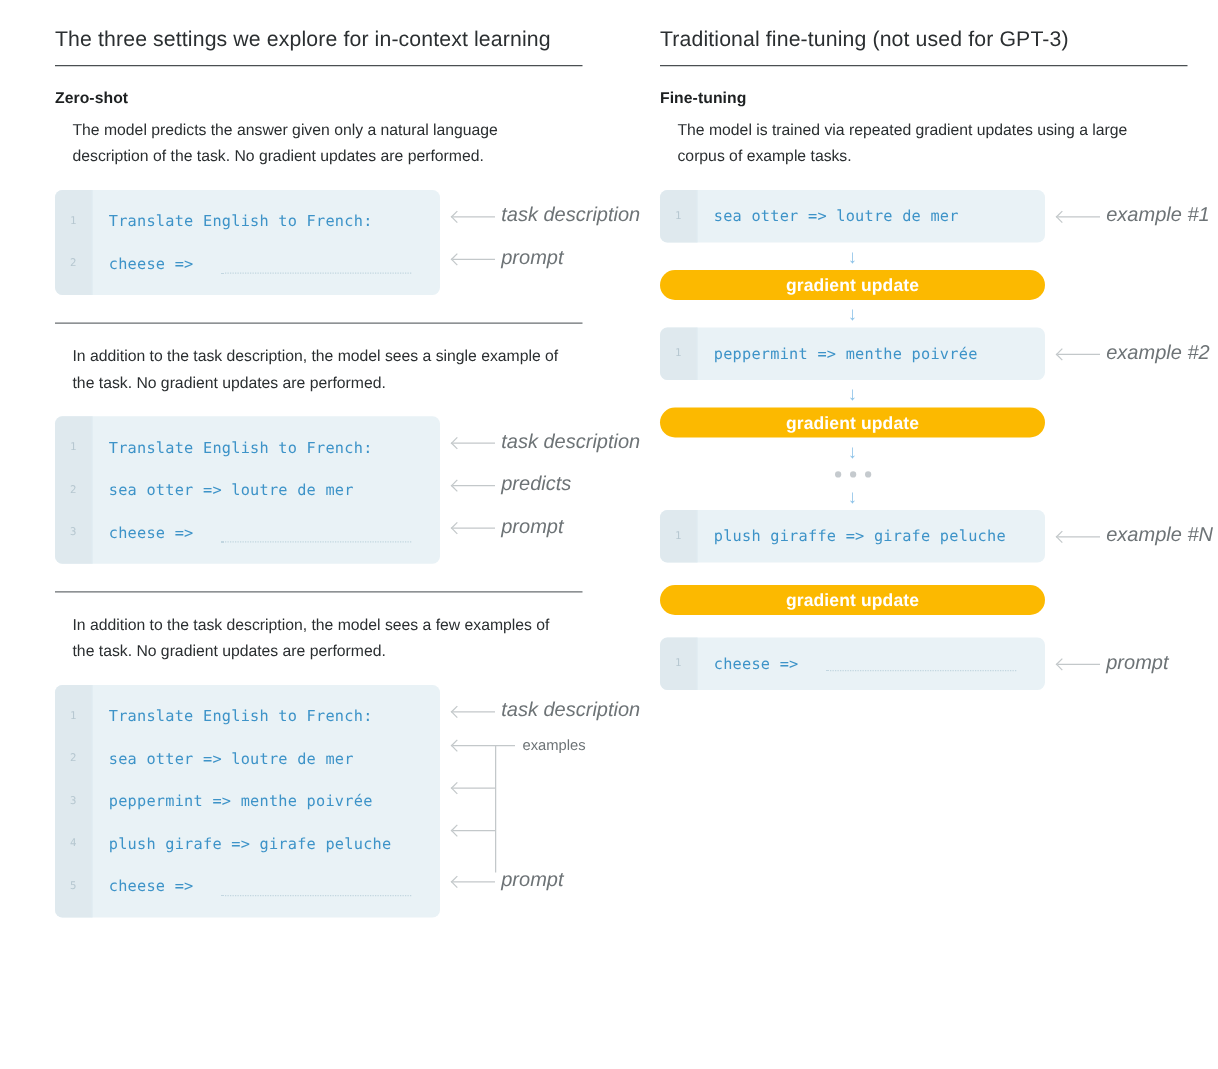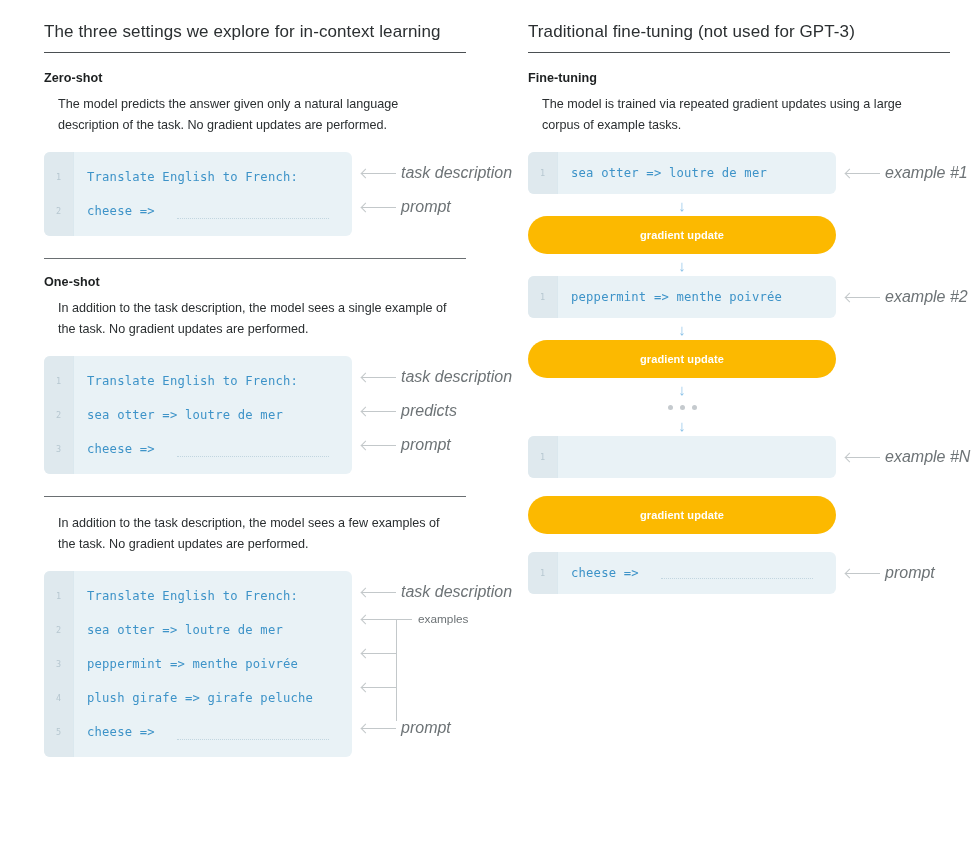--- a/index.html
+++ b/index.html
@@ -172,25 +172,25 @@
     left:56px;
     font-size:11.8px;color:#6d7376;
     white-space:nowrap;
     line-height:12px;
   }
 
   
   .flow{position:relative;width:422px;}
   .pill{
     width:308px;
-    height:38px;
+    height:24px;
     border-radius:19px;
     background:#fcb900;
     color:#ffffff;
-    font-size:11px;
+    font-size:14px;
     font-weight:700;
     display:flex;
     align-items:center;
     justify-content:center;
     letter-spacing:.1px;
   }
   .arrow-down{
     width:308px;
     display:flex;
     align-items:center;
@@ -247,21 +247,20 @@
         <div class="ann" style="left:318px;top:48px;">
           <span class="ann-arrow"></span>
           <span class="ann-label">prompt</span>
         </div>
       </div>
     </div>
 
     <div class="sec-rule"></div>
 
     <div class="section">
-      <div class="sec-head">One-shot</div>
       <div class="sec-body">In addition to the task description, the model sees a single example of the task. No gradient updates are performed.</div>
 
       <div class="code">
         <div class="code-gutter-bg"></div>
 
         <div class="crow">
           <span class="cnum">1</span>
           <span class="ctext">Translate English to French:</span>
         </div>
         <div class="crow">
@@ -394,20 +393,21 @@
         <span class="dot"></span>
         <span class="dot"></span>
       </div>
 
       <div class="arrow-down">↓</div>
 
       <div class="code fblock" style="padding:6px 0;">
         <div class="code-gutter-bg"></div>
         <div class="crow" style="height:30px;">
           <span class="cnum">1</span>
+          <span class="ctext">plush giraffe =&gt; girafe peluche</span>
         </div>
         <div class="ann" style="left:318px;top:14px;">
           <span class="ann-arrow"></span>
           <span class="ann-label">example #N</span>
         </div>
       </div>
 
       <div class="gap18"></div>
 
       <div class="pill">gradient update</div>

